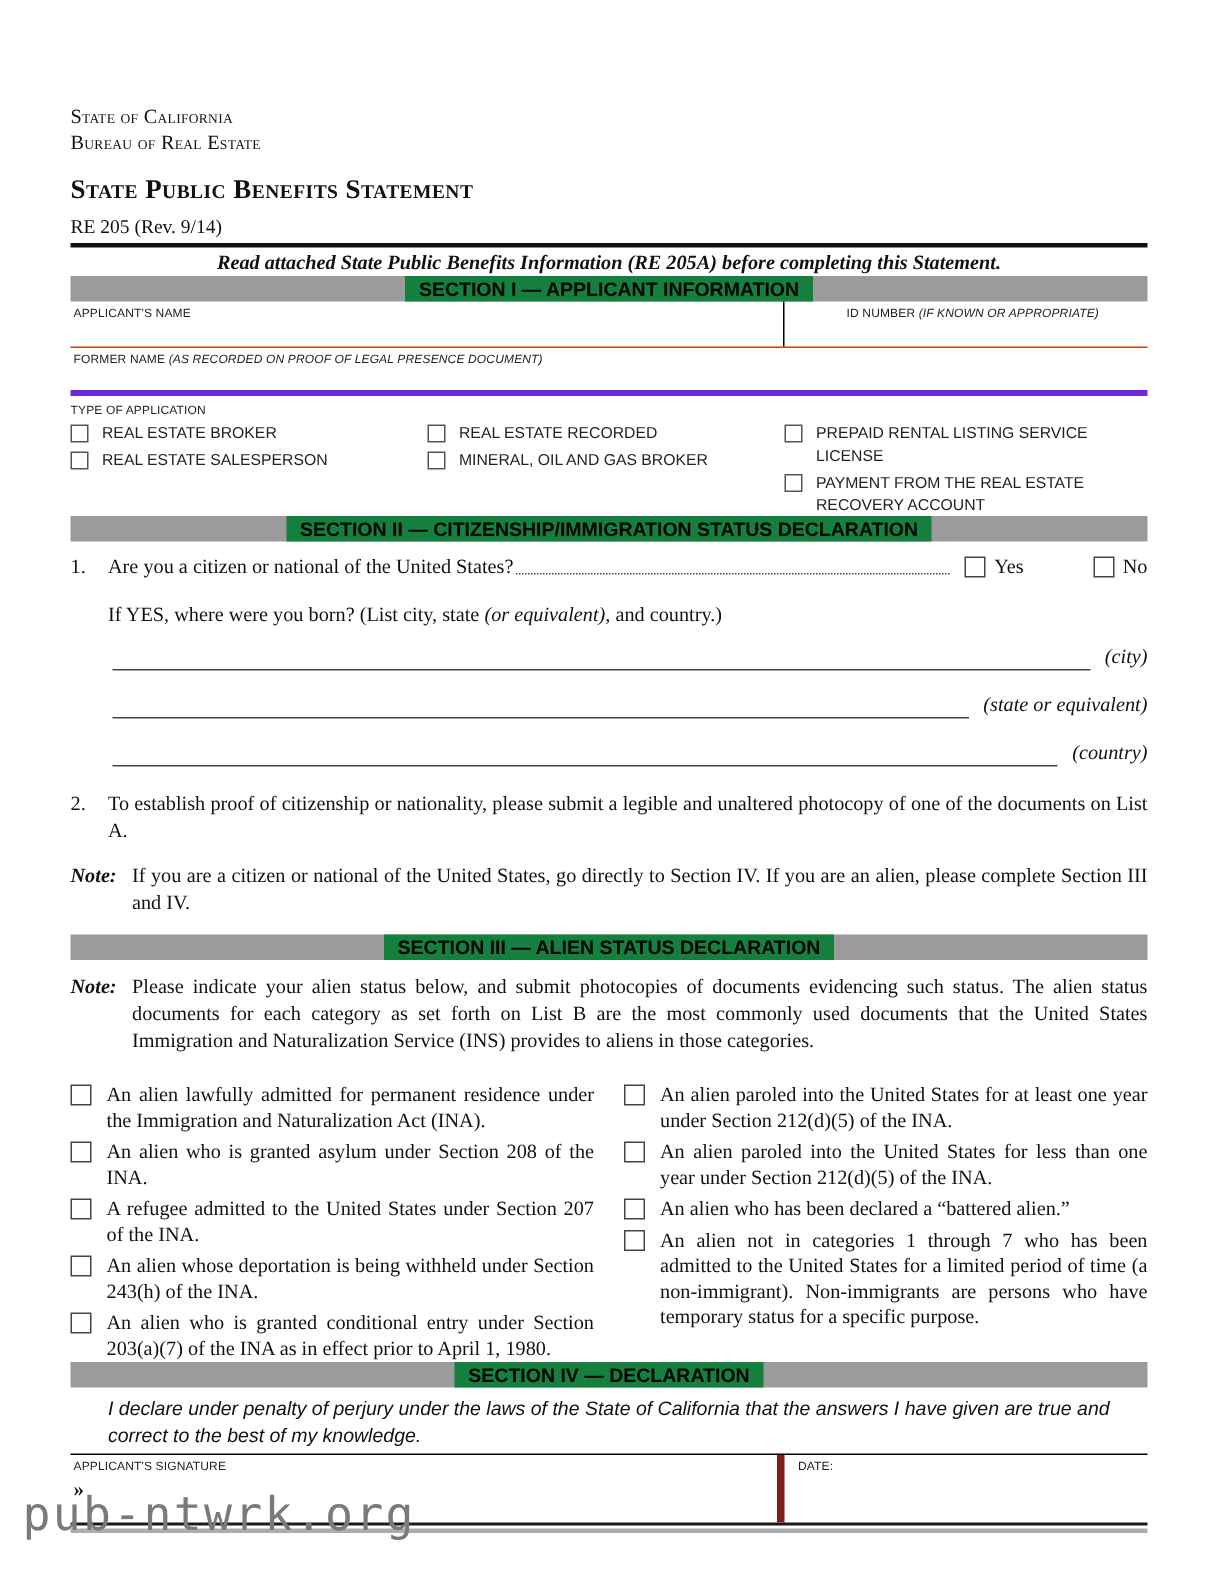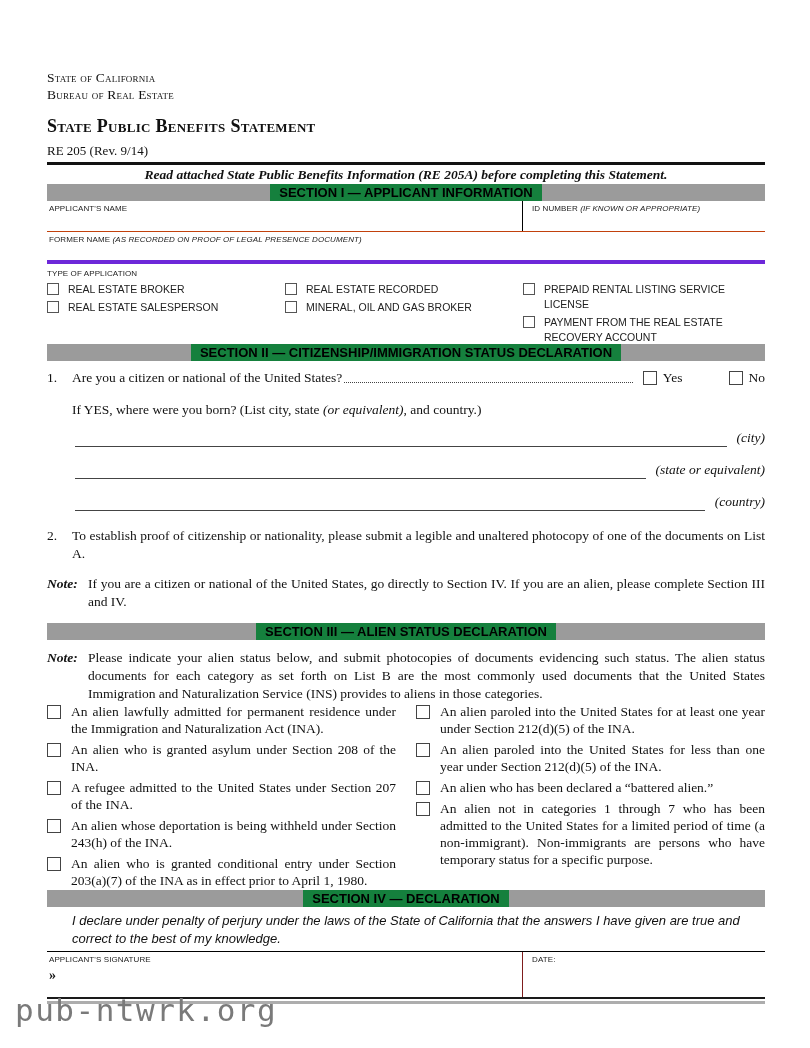--- a/index.html
+++ b/index.html
@@ -27,21 +27,21 @@
   .section-bar .bar-label {
     background:#15803d; padding:0 9px; height:17px; line-height:17px;
     font-family:"Liberation Sans", sans-serif; font-weight:bold; font-size:13px; color:#000; white-space:nowrap;
   }
 
   
   .field-label { font-family:"Liberation Sans", sans-serif; font-size:8px; line-height:10px; color:#222; letter-spacing:.1px; }
   .field-label .it { font-style:italic; }
   .row1 { display:flex; height:31px; border-bottom:1px solid #c2410c; }
   .row1 .cell-l { width:476px; border-right:1px solid #000; padding:3px 0 0 2px; }
-  .row1 .cell-r { flex:1; padding:3px 0 0 9px; }
+  .row1 .cell-r { flex:1; padding:3px 0 0 9px;text-align:center; }
   .row2 { height:32px; border-bottom:4px solid #6d28d9; padding:3px 0 0 2px; }
 
   .type-label { margin-top:5px; }
   .cb-grid { display:flex; margin-top:3px; height:48px; }
   .cb-col { display:flex; flex-direction:column; }
   .cb-col.c1 { width:238px; } .cb-col.c2 { width:238px; } .cb-col.c3 { width:242px; }
   .cb-row { display:flex; align-items:flex-start; margin-bottom:3px; }
   .cb { display:inline-block; width:12px; height:12px; border:1px solid #555; background:#fff; flex:0 0 12px; }
   .cb-row .cb { margin-top:1px; }
   .cb-row .cb-label { margin-left:9px; font-family:"Liberation Sans", sans-serif; font-size:10.5px; line-height:15px; color:#222; max-width:200px; }
@@ -61,30 +61,30 @@
   .blank-line { flex:1; border-bottom:1px solid #444; height:14px; }
   .blank-label { font-style:italic; margin-left:10px; white-space:nowrap; }
   .q2-row { display:flex; margin-top:16px; }
   .q2-row .q-text { flex:1; text-align:justify; }
   .note-row { display:flex; margin-top:12px; }
   .note-label { width:41px; flex:0 0 41px; font-weight:bold; font-style:italic; }
   .note-text { flex:1; text-align:justify; }
 
   
   .sec3-note { margin-top:9px; }
-  .alien-cols { display:flex; gap:20px; margin-top:0; height:187px; }
+  .alien-cols { display:flex; gap:20px; margin-top:18px; height:187px; }
   .alien-col { width:352px; }
   .alien-item { display:flex; gap:10px; margin-bottom:4px; }
   .alien-item .cb-md { margin-top:2px; }
   .alien-item .txt { flex:1; text-align:justify; font-size:13.5px; line-height:17px; }
 
   
   .declaration { margin:5px 0 0 25px; width:690px; font-family:"Liberation Sans", sans-serif; font-style:italic; font-size:13px; line-height:17.5px; color:#111; }
   .sig-table { margin-top:4px; display:flex; height:46px; border-top:1px solid #000; }
-  .sig-table .cell-l { width:476px; border-right:1px solid #7f1d1d; padding:3px 0 0 2px; }
+  .sig-table .cell-l { width:476px; border-right:5px solid #7f1d1d; padding:3px 0 0 2px; }
   .sig-table .cell-r { flex:1; padding:3px 0 0 9px; }
   .sig-arrow { font-size:14px; font-weight:bold; margin-top:3px; }
   .bottom-rule-dark { height:0; border-top:2px solid #1a1a1a; }
   .bottom-rule-gray { height:0; border-top:3px solid #adadad; margin-top:2px; }
 
   
   .watermark {
     position:absolute; left:15px; top:992px;
     font-family:"DejaVu Sans Mono", "Liberation Mono", monospace;
     font-size:31px; letter-spacing:1.5px; color:var(--watermark-gray);

